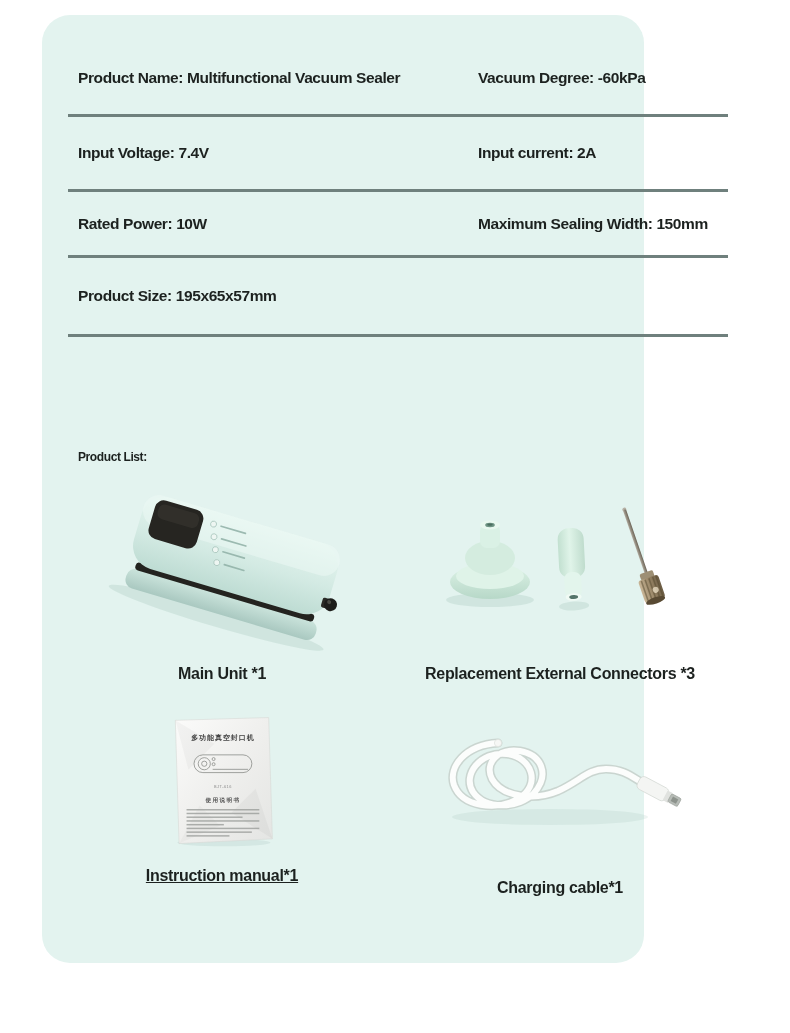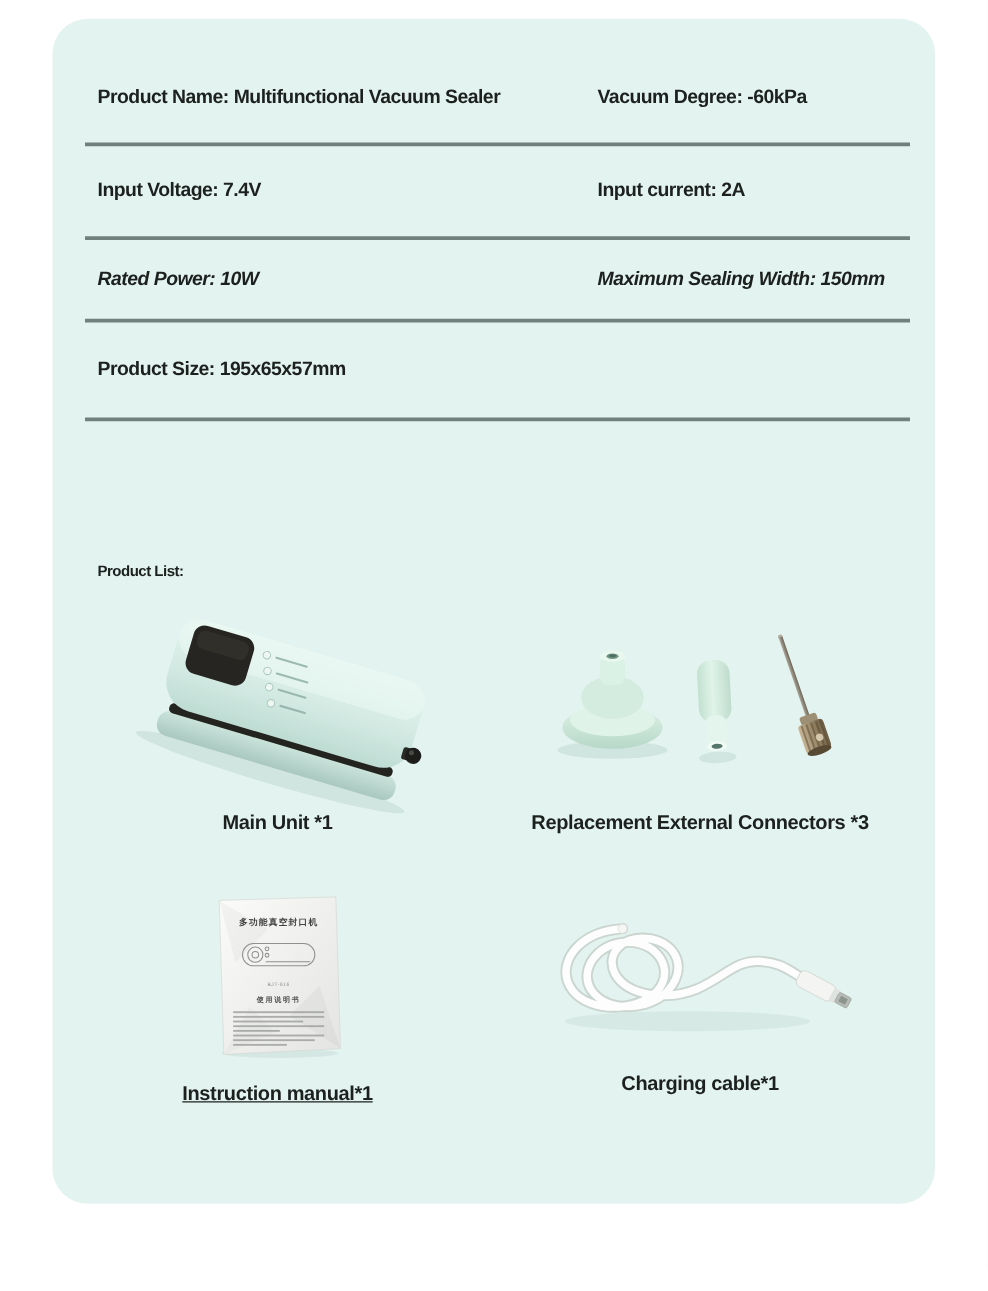--- a/index.html
+++ b/index.html
@@ -1,32 +1,32 @@
 <!DOCTYPE html>
 <html><head>
 <meta charset="utf-8">
 <style>
   html,body{margin:0;padding:0;background:#ffffff;}
   .stage{
     position:relative;width:790px;height:1033px;background:#ffffff;overflow:hidden;
     font-family:"Liberation Sans",sans-serif;color:#1c211f;
   }
   .card{
-    position:absolute;left:42px;top:15px;width:706px;height:948px;
+    position:absolute;left:42px;top:15px;width:602px;height:948px;
     background:#e3f3ef;border-radius:28px;
   }
   
   .spec-table{position:absolute;left:26px;top:27px;width:660px;}
   .spec-row{
     position:relative;display:flex;align-items:center;
     box-sizing:border-box;border-bottom:3px solid #6f807d;
   }
   .spec-row.r1{height:75px;}
   .spec-row.r2{height:75px;}
-  .spec-row.r3{height:66px;font-style:italic;}
+  .spec-row.r3{height:66px;}
   .spec-row.r4{height:79px;}
   .spec-cell{
     font-size:15.5px;font-weight:700;letter-spacing:-0.4px;line-height:20px;
     white-space:nowrap;
   }
   .spec-left{padding-left:10px;}
   .spec-right{position:absolute;left:410px;top:50%;transform:translateY(-50%);}
   
   .plist-heading{
     position:absolute;left:36px;top:432px;
@@ -42,23 +42,23 @@
   .photo{display:flex;align-items:center;justify-content:center;}
   .photo svg{overflow:visible;}
   .photo-a{width:300px;height:178px;}
   .photo-b{width:300px;height:178px;}
   .photo-c{width:300px;height:152px;}
   .photo-d{width:300px;height:150px;}
   .pcap{
     font-size:16px;font-weight:700;letter-spacing:-0.3px;line-height:21px;
     white-space:nowrap;text-align:center;
   }
-  .cap-a,.cap-b{margin-top:0;}
+  .cap-a,.cap-b{margin-top:15px;}
   .cap-c{margin-top:8px;text-decoration:underline;}
-  .cap-d{margin-top:2px;text-align:right;}
+  .cap-d{margin-top:22px;text-align:right;}
 </style>
 </head>
 <body>
 
 <div class="stage">
   <div class="card">
 
     <div class="spec-table">
       <div class="spec-row r1">
         <span class="spec-cell spec-left">Product Name: Multifunctional Vacuum Sealer</span>

